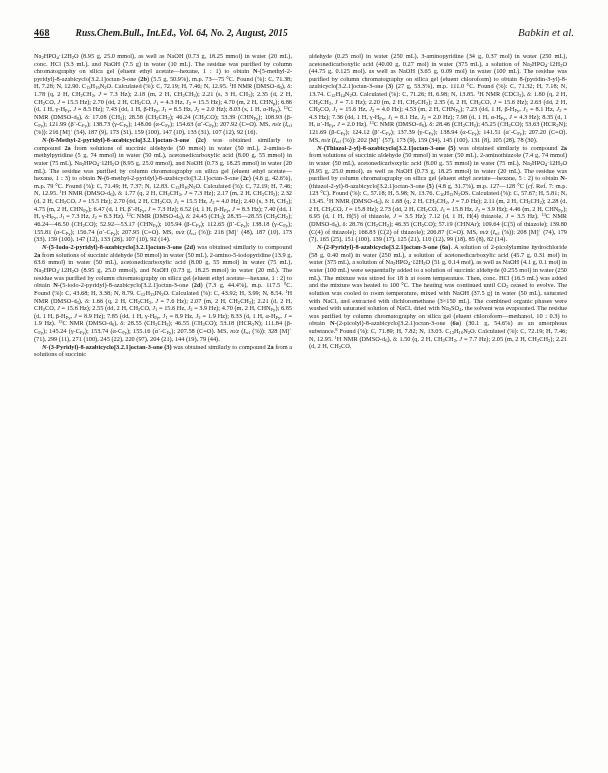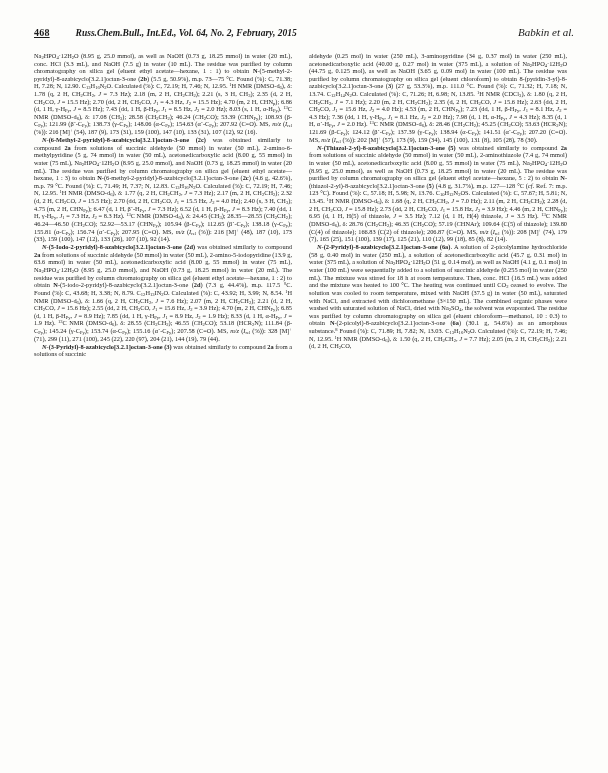--- a/index.html
+++ b/index.html
@@ -83,21 +83,21 @@
   sup { font-size: 0.72em; vertical-align: 0.42em; line-height: 0; }
   .col p:first-child { text-indent: 0; }
 </style>
 </head>
 <body>
 
 <div id="page">
 
   <div class="header">
     <div class="folio">468</div>
-    <div class="journal">Russ.Chem.Bull., Int.Ed., Vol. 64, No. 2, February, 2015</div>
+    <div class="journal">Russ.Chem.Bull., Int.Ed., Vol. 64, No. 2, August, 2015</div>
     <div class="authors">Babkin et al.</div>
   </div>
 
   <div class="columns">
     <div class="col" id="left-col">
         <p class="para">Na<sub>2</sub>HPO<sub>4</sub>·12H<sub>2</sub>O (8.95 g, 25.0 mmol), as well as NaOH (0.73 g, 18.25 mmol) in water (20 mL), conc. HCl (3.3 mL), and NaOH (7.5 g) in water (10 mL). The residue was purified by column chromatography on silica gel (eluent ethyl acetate—hexane, 1 : 1) to obtain <span class="bd">N</span>-(5-methyl-2-pyridyl)-8-azabicyclo[3.2.1]octan-3-one (<span class="bd">2b</span>) (5.5 g, 50.9%), m.p. 73—75 °C. Found (%): C, 71.38; H, 7.28; N, 12.90. C<sub>13</sub>H<sub>16</sub>N<sub>2</sub>O. Calculated (%): C, 72.19; H, 7.46; N, 12.95. <sup>1</sup>H NMR (DMSO-d<sub>6</sub>), δ: 1.78 (q, 2 H, CH<sub>2</sub>CH<sub>2</sub>, <span class="it">J</span> = 7.3 Hz); 2.18 (m, 2 H, CH<sub>2</sub>CH<sub>2</sub>); 2.21 (s, 3 H, CH<sub>3</sub>); 2.35 (d, 2 H, CH<sub>2</sub>CO, <span class="it">J</span> = 15.5 Hz); 2.70 (dd, 2 H, CH<sub>2</sub>CO, <span class="it">J</span><sub>1</sub> = 4.3 Hz, <span class="it">J</span><sub>2</sub> = 15.5 Hz); 4.70 (m, 2 H, CHN<sub>p</sub>); 6.86 (d, 1 H, γ-H<sub>Py</sub>, <span class="it">J</span> = 8.5 Hz); 7.43 (dd, 1 H, β-H<sub>Py</sub>, <span class="it">J</span><sub>1</sub> = 8.5 Hz, <span class="it">J</span><sub>2</sub> = 2.0 Hz); 8.03 (s, 1 H, α-H<sub>Py</sub>). <sup>13</sup>C NMR (DMSO-d<sub>6</sub>), δ: 17.08 (CH<sub>3</sub>); 28.58 (CH<sub>2</sub>CH<sub>2</sub>); 46.24 (<span class="it">C</span>H<sub>2</sub>CO); 53.39 (<span class="it">C</span>HN<sub>Py</sub>); 108.93 (β-C<sub>Py</sub>); 121.99 (β´-C<sub>Py</sub>); 138.73 (γ-C<sub>Py</sub>); 148.06 (α-C<sub>Py</sub>); 154.63 (α´-C<sub>Py</sub>); 207.92 (C=O). MS, <span class="it">m/z</span> (<span class="it">I</span><sub>rel</sub> (%)): 216 [M]<sup>+</sup> (54), 187 (9), 173 (31), 159 (100), 147 (10), 133 (31), 107 (12), 92 (16).</p>
         <p class="para"><span class="bdit">N</span>-<span class="bd">(6-Methyl-2-pyridyl)-8-azabicyclo[3.2.1]octan-3-one</span> <span class="bd">(2c)</span> was obtained similarly to compound <span class="bd">2a</span> from solutions of succinic aldehyde (50 mmol) in water (50 mL), 2-amino-6-methylpyridine (5 g, 74 mmol) in water (50 mL), acetonedicarboxylic acid (8.00 g, 55 mmol) in water (75 mL), Na<sub>2</sub>HPO<sub>4</sub>·12H<sub>2</sub>O (8.95 g, 25.0 mmol), and NaOH (0.73 g, 18.25 mmol) in water (20 mL). The residue was purified by column chromatography on silica gel (eluent ethyl acetate—hexane, 1 : 3) to obtain <span class="bd">N</span>-(6-methyl-2-pyridyl)-8-azabicyclo[3.2.1]octan-3-one (<span class="bd">2c</span>) (4.6 g, 42.6%), m.p. 79 °C. Found (%): C, 71.49; H, 7.37; N, 12.83. C<sub>13</sub>H<sub>16</sub>N<sub>2</sub>O. Calculated (%): C, 72.19; H, 7.46; N, 12.95. <sup>1</sup>H NMR (DMSO-d<sub>6</sub>), δ: 1.77 (q, 2 H, CH<sub>2</sub>CH<sub>2</sub>, <span class="it">J</span> = 7.3 Hz); 2.17 (m, 2 H, CH<sub>2</sub>CH<sub>2</sub>); 2.32 (d, 2 H, CH<sub>2</sub>CO, <span class="it">J</span> = 15.5 Hz); 2.70 (dd, 2 H, CH<sub>2</sub>CO, <span class="it">J</span><sub>1</sub> = 15.5 Hz, <span class="it">J</span><sub>2</sub> = 4.0 Hz); 2.40 (s, 3 H, CH<sub>3</sub>); 4.75 (m, 2 H, CHN<sub>Py</sub>); 6.47 (d, 1 H, β´-H<sub>Py</sub>, <span class="it">J</span> = 7.3 Hz); 6.52 (d, 1 H, β-H<sub>Py</sub>, <span class="it">J</span> = 8.3 Hz); 7.40 (dd, 1 H, γ-H<sub>Py</sub>, <span class="it">J</span><sub>1</sub> = 7.3 Hz, <span class="it">J</span><sub>2</sub> = 8.3 Hz). <sup>13</sup>C NMR (DMSO-d<sub>6</sub>), δ: 24.45 (CH<sub>3</sub>); 28.35—28.55 (CH<sub>2</sub>CH<sub>2</sub>); 46.24—46.50 (<span class="it">C</span>H<sub>2</sub>CO); 52.92—53.17 (<span class="it">C</span>HN<sub>Py</sub>); 105.94 (β-C<sub>Py</sub>); 112.65 (β´-C<sub>Py</sub>); 138.18 (γ-C<sub>Py</sub>); 155.81 (α-C<sub>Py</sub>); 156.74 (α´-C<sub>Py</sub>); 207.95 (C=O). MS, <span class="it">m/z</span> (<span class="it">I</span><sub>rel</sub> (%)): 216 [M]<sup>+</sup> (48), 187 (10), 173 (33), 159 (100), 147 (12), 133 (26), 107 (10), 92 (14).</p>
         <p class="para"><span class="bdit">N</span>-<span class="bd">(5-Iodo-2-pyridyl)-8-azabicyclo[3.2.1]octan-3-one</span> <span class="bd">(2d)</span> was obtained similarly to compound <span class="bd">2a</span> from solutions of succinic aldehyde (50 mmol) in water (50 mL), 2-amino-5-iodopyridine (13.9 g, 63.6 mmol) in water (50 mL), acetonedicarboxylic acid (8.00 g, 55 mmol) in water (75 mL), Na<sub>2</sub>HPO<sub>4</sub>·12H<sub>2</sub>O (8.95 g, 25.0 mmol), and NaOH (0.73 g, 18.25 mmol) in water (20 mL). The residue was purified by column chromatography on silica gel (eluent ethyl acetate—hexane, 1 : 2) to obtain <span class="bd">N</span>-(5-iodo-2-pyridyl)-8-azabicyclo[3.2.1]octan-3-one (<span class="bd">2d</span>) (7.3 g, 44.4%), m.p. 117.5 °C. Found (%): C, 43.68; H, 3.38; N, 8.79. C<sub>12</sub>H<sub>13</sub>IN<sub>2</sub>O. Calculated (%): C, 43.92; H, 3.99; N, 8.54. <sup>1</sup>H NMR (DMSO-d<sub>6</sub>), δ: 1.66 (q, 2 H, CH<sub>2</sub>CH<sub>2</sub>, <span class="it">J</span> = 7.6 Hz); 2.07 (m, 2 H, CH<sub>2</sub>CH<sub>2</sub>); 2.21 (d, 2 H, CH<sub>2</sub>CO, <span class="it">J</span> = 15.6 Hz); 2.55 (dd, 2 H, CH<sub>2</sub>CO, <span class="it">J</span><sub>1</sub> = 15.6 Hz, <span class="it">J</span><sub>2</sub> = 3.9 Hz); 4.70 (m, 2 H, CHN<sub>Py</sub>); 6.85 (d, 1 H, β-H<sub>Py</sub>, <span class="it">J</span> = 8.9 Hz); 7.85 (dd, 1 H, γ-H<sub>Py</sub>, <span class="it">J</span><sub>1</sub> = 8.9 Hz, <span class="it">J</span><sub>2</sub> = 1.9 Hz); 8.33 (d, 1 H, α-H<sub>Py</sub>, <span class="it">J</span> = 1.9 Hz). <sup>13</sup>C NMR (DMSO-d<sub>6</sub>), δ: 28.55 (CH<sub>2</sub>CH<sub>2</sub>); 46.55 (<span class="it">C</span>H<sub>2</sub>CO); 53.18 (HCR<sub>2</sub>N); 111.84 (β-C<sub>Py</sub>); 145.24 (γ-C<sub>Py</sub>); 153.74 (α-C<sub>Py</sub>); 155.16 (α´-C<sub>Py</sub>); 207.58 (C=O). MS, <span class="it">m/z</span> (<span class="it">I</span><sub>rel</sub> (%)): 328 [M]<sup>+</sup> (71), 299 (11), 271 (100), 245 (22), 220 (97), 204 (21), 144 (19), 79 (44).</p>
         <p class="para"><span class="bdit">N</span>-<span class="bd">(3-Pyridyl)-8-azabicyclo[3.2.1]octan-3-one</span> <span class="bd">(3)</span> was obtained similarly to compound <span class="bd">2a</span> from a solutions of succinic</p>
       </div>

